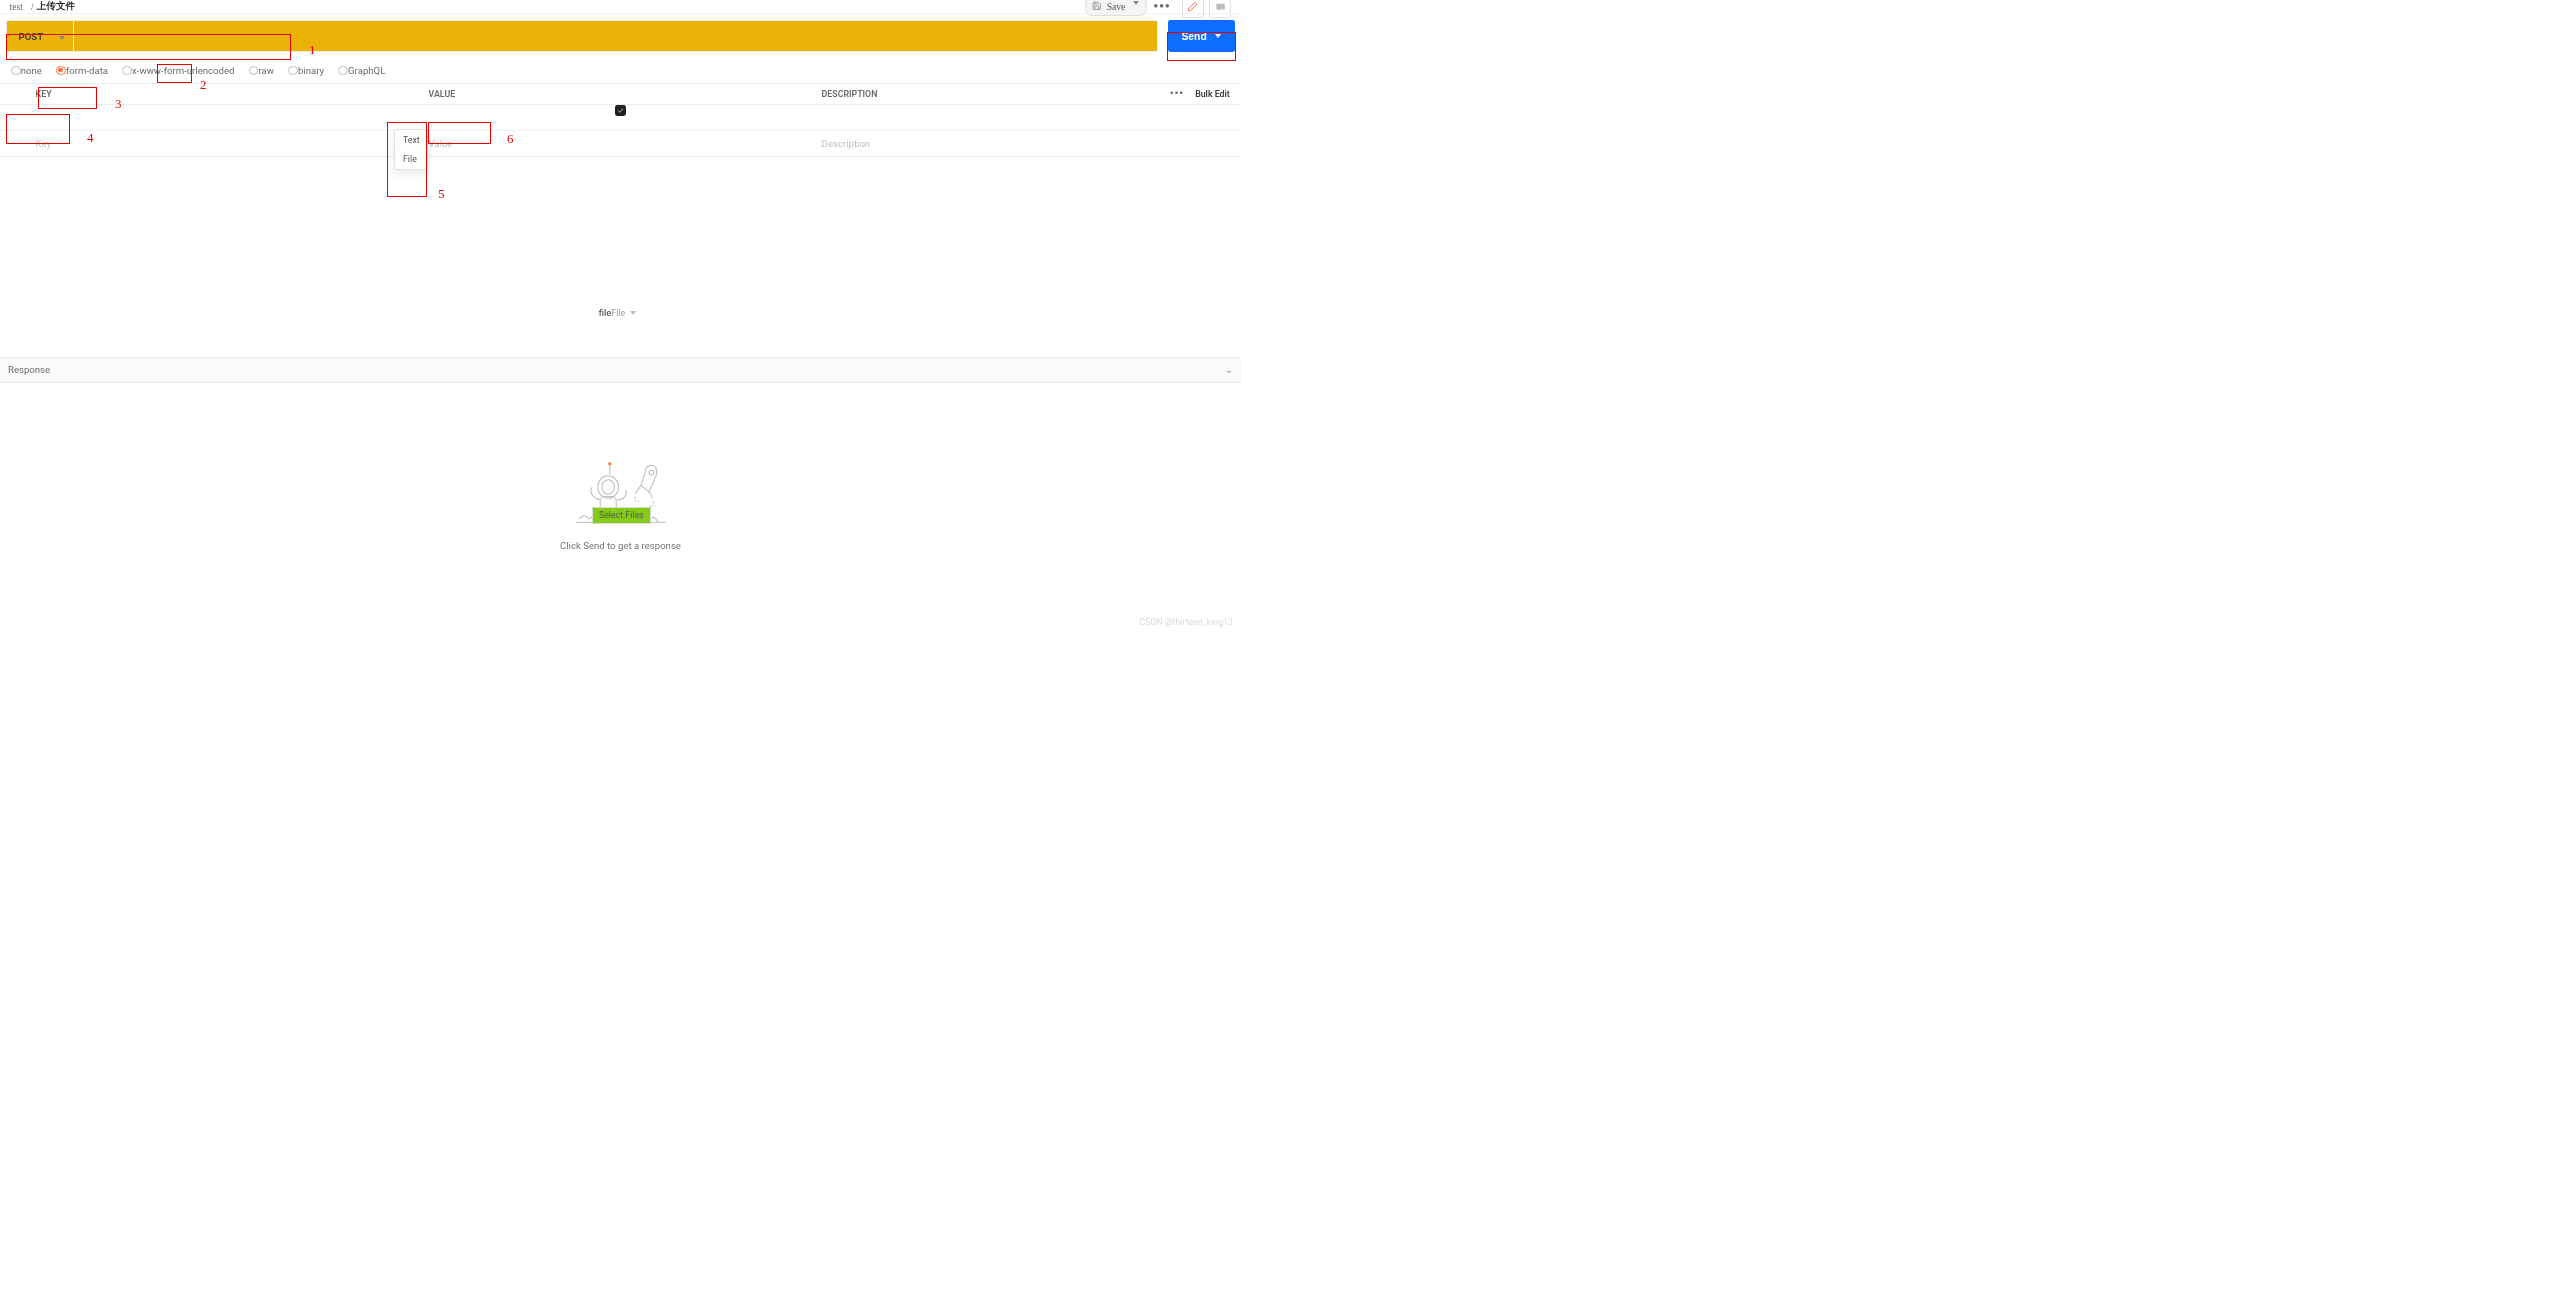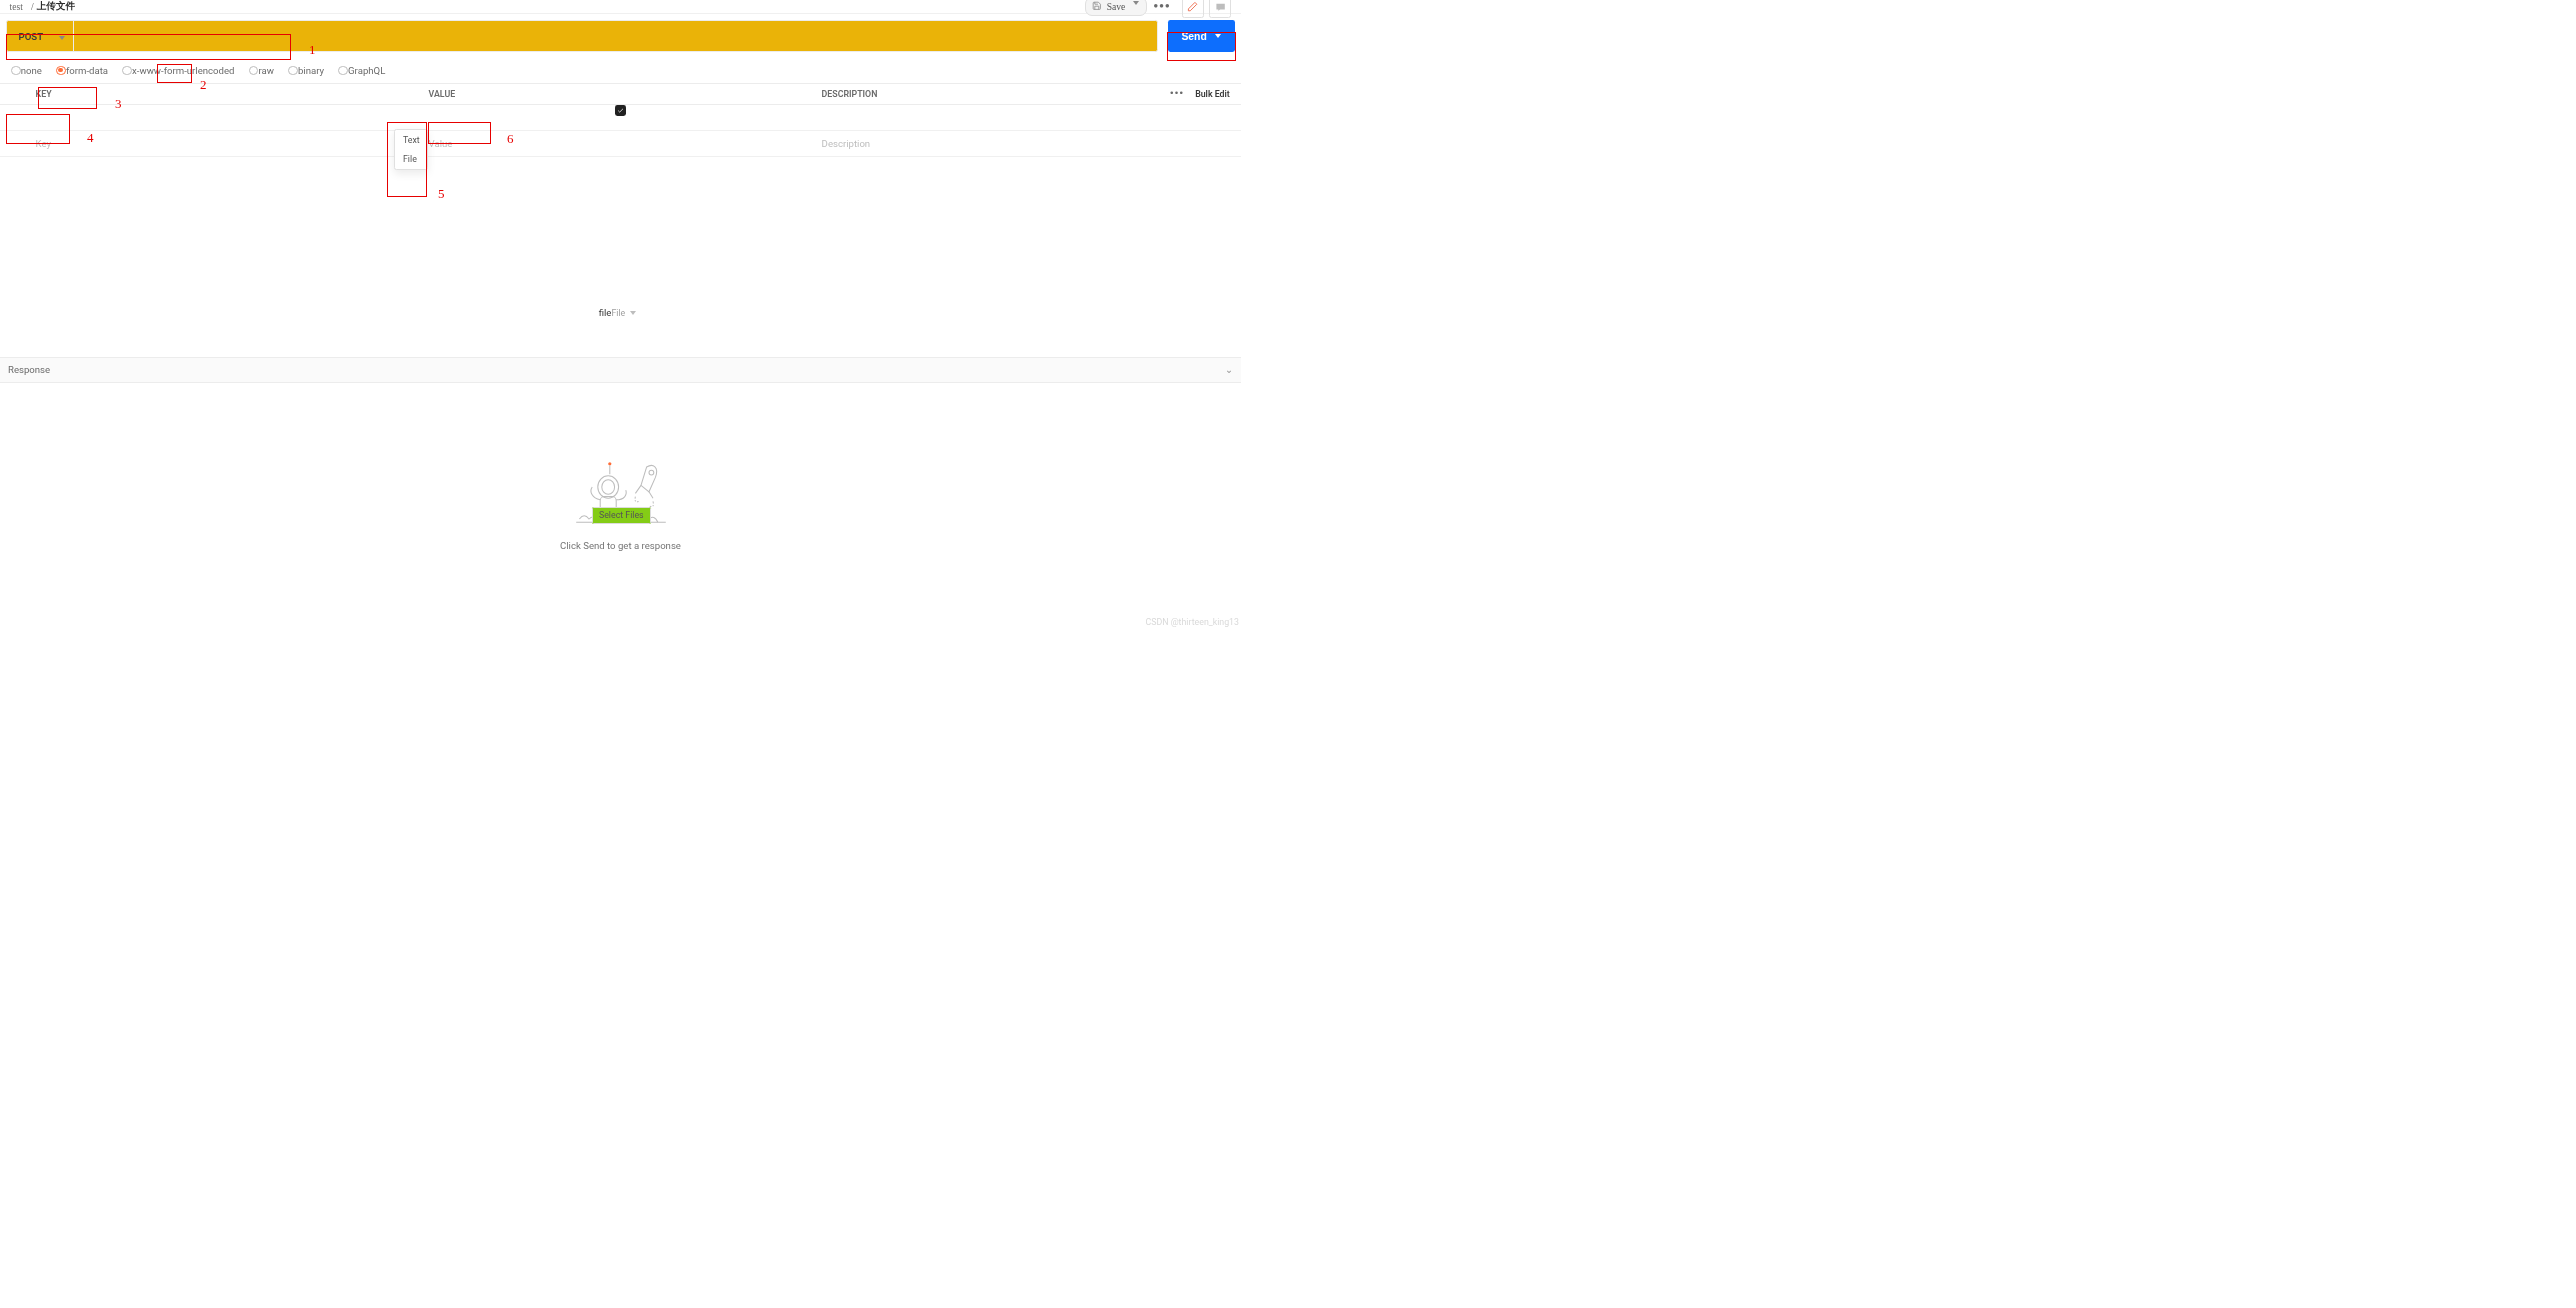--- a/index.html
+++ b/index.html
@@ -77,21 +77,21 @@
   .resp-bar { margin-top:200px; height:26px; border-top:0.8px solid #ececec; border-bottom:0.8px solid #ececec; background:#fafafa; display:flex; align-items:center; padding:0 8px; color:#6b6b6b;gap:28px; }
   .resp-caret { margin-left:auto; color:#9e9e9e; }
   .resp-body { height:240px; display:flex; flex-direction:column; align-items:center; justify-content:center; color:#9e9e9e; }
   .astro-wrap { margin-bottom:11.2px; }
   .resp-text { font-size:9.6px; color:#757575; }
 
   
   .ann-box { position:absolute; border:1.6px solid #e60000; pointer-events:none; z-index:20; }
   .ann-num { position:absolute; color:#e60000; font-family: 'Times New Roman', serif; font-size:13px; z-index:20; pointer-events:none; }
 
-  .watermark { position:absolute; right:2px; bottom:3.2px; color:#d9d9d9; font-size:8.8px; }
+  .watermark { position:absolute; right:8px; bottom:3.2px; color:#d9d9d9; font-size:8.8px; }
 </style>
 </head>
 <body>
 
 <div class="page">
 
   <div class="topbar">
     <span class="bc-folder">test</span>
     <span class="bc-sep">/</span>
     <span class="bc-name">上传文件</span>

